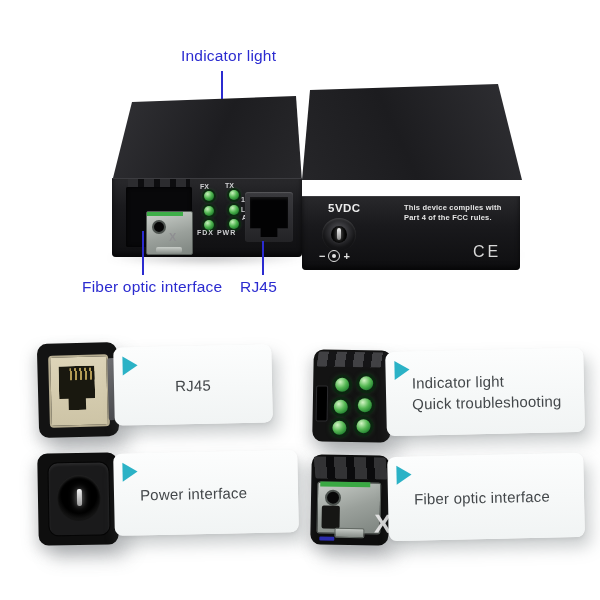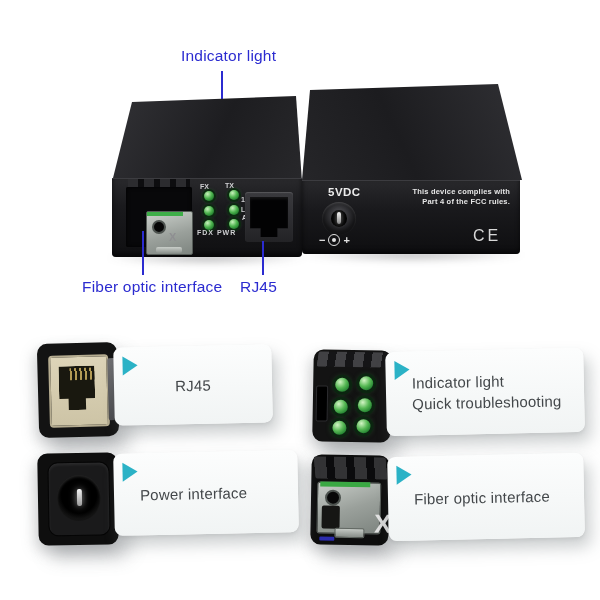--- a/index.html
+++ b/index.html
@@ -23,21 +23,21 @@
   .d1-top{position:absolute;left:0;top:0;width:194px;height:90px;
           background:linear-gradient(115deg,#323236,#1d1d20 55%,#28282b);
           clip-path:polygon(22px 10px,186px 4px,192px 90px,2px 90px);}
   .d1-face{position:absolute;left:2px;top:86px;width:190px;height:78px;
            background:linear-gradient(180deg,#29292c,#1a1a1d 35%,#0f0f11);
            border-top:1px solid #3c3c40;border-radius:0 0 4px 4px;
            box-shadow:inset 0 -3px 5px rgba(0,0,0,.6);}
   .d2-top{position:absolute;left:0;top:0;width:228px;height:100px;
           background:linear-gradient(245deg,#303034,#1c1c1f 55%,#262629);
           clip-path:polygon(14px 8px,202px 2px,226px 98px,6px 98px);}
-  .d2-face{position:absolute;left:6px;top:98px;width:218px;height:73px;
+  .d2-face{position:absolute;left:6px;top:114px;width:218px;height:73px;
            background:linear-gradient(180deg,#28282b,#19191c 40%,#0e0e10);
            border-top:1px solid #3c3c40;border-radius:0 0 4px 4px;
            box-shadow:inset 0 -3px 5px rgba(0,0,0,.6);}
   .ground-shadow{position:absolute;background:radial-gradient(ellipse at center,rgba(40,40,45,.30),rgba(40,40,45,0) 70%);
                  filter:blur(3px);}
   .gs1{left:104px;top:250px;width:206px;height:16px;}
   .gs2{left:296px;top:247px;width:232px;height:16px;}
 
   
   .top-text{position:absolute;color:#96969a;font-size:6.5px;letter-spacing:.4px;white-space:nowrap;line-height:9px;opacity:.85;}
@@ -74,21 +74,21 @@
   .p5vdc{left:26px;top:5px;font-size:11.5px;letter-spacing:.5px;color:#ececec;}
   .jack-outer{position:absolute;left:20px;top:21px;width:34px;height:33px;border-radius:50%;
               background:radial-gradient(circle at 50% 40%,#39393d 0 28%,#151517 62%,#0a0a0c);
               box-shadow:inset 0 1px 2px rgba(255,255,255,.18);}
   .jack-hole{position:absolute;left:9px;top:8px;width:16px;height:17px;border-radius:50%;background:#000;}
   .jack-pin{position:absolute;left:15px;top:10px;width:4px;height:12px;border-radius:2px;
             background:linear-gradient(#f2f2f2,#8a8a8a);box-shadow:0 0 5px rgba(255,255,255,.55);}
   .polarity{position:absolute;left:17px;top:53px;display:flex;align-items:center;gap:3px;color:#e2e2e2;font-size:11px;font-weight:bold;}
   .pol-icon{width:10px;height:10px;border:1.5px solid #e2e2e2;border-radius:50%;position:relative;}
   .pol-icon::after{content:"";position:absolute;left:3px;top:3px;width:4px;height:4px;border-radius:50%;background:#e2e2e2;}
-  .fcc{position:absolute;left:102px;top:6px;width:106px;text-align:right;color:#e6e6e6;
+  .fcc{position:absolute;left:102px;top:6px;width:106px;text-align:left;color:#e6e6e6;
        font-size:7.5px;font-weight:bold;line-height:9.5px;letter-spacing:.2px;}
   .ce{left:171px;top:46px;font-size:16px;color:#d8d8d8;letter-spacing:3px;font-weight:400;}
 
   
   .photo{position:absolute;border-radius:10px;background:#131313;
          box-shadow:10px 12px 18px rgba(110,115,120,.45),-4px 6px 14px rgba(110,115,120,.28);z-index:1;}
   .card{position:absolute;background:linear-gradient(180deg,#fcfdfd,#f1f4f4);border-radius:8px;
         box-shadow:6px 10px 16px rgba(120,128,132,.38),0 2px 4px rgba(0,0,0,.08);
         transform:rotate(-1.2deg);z-index:2;display:flex;flex-direction:column;justify-content:center;}
   .tri{position:absolute;left:9px;top:9px;width:0;height:0;

